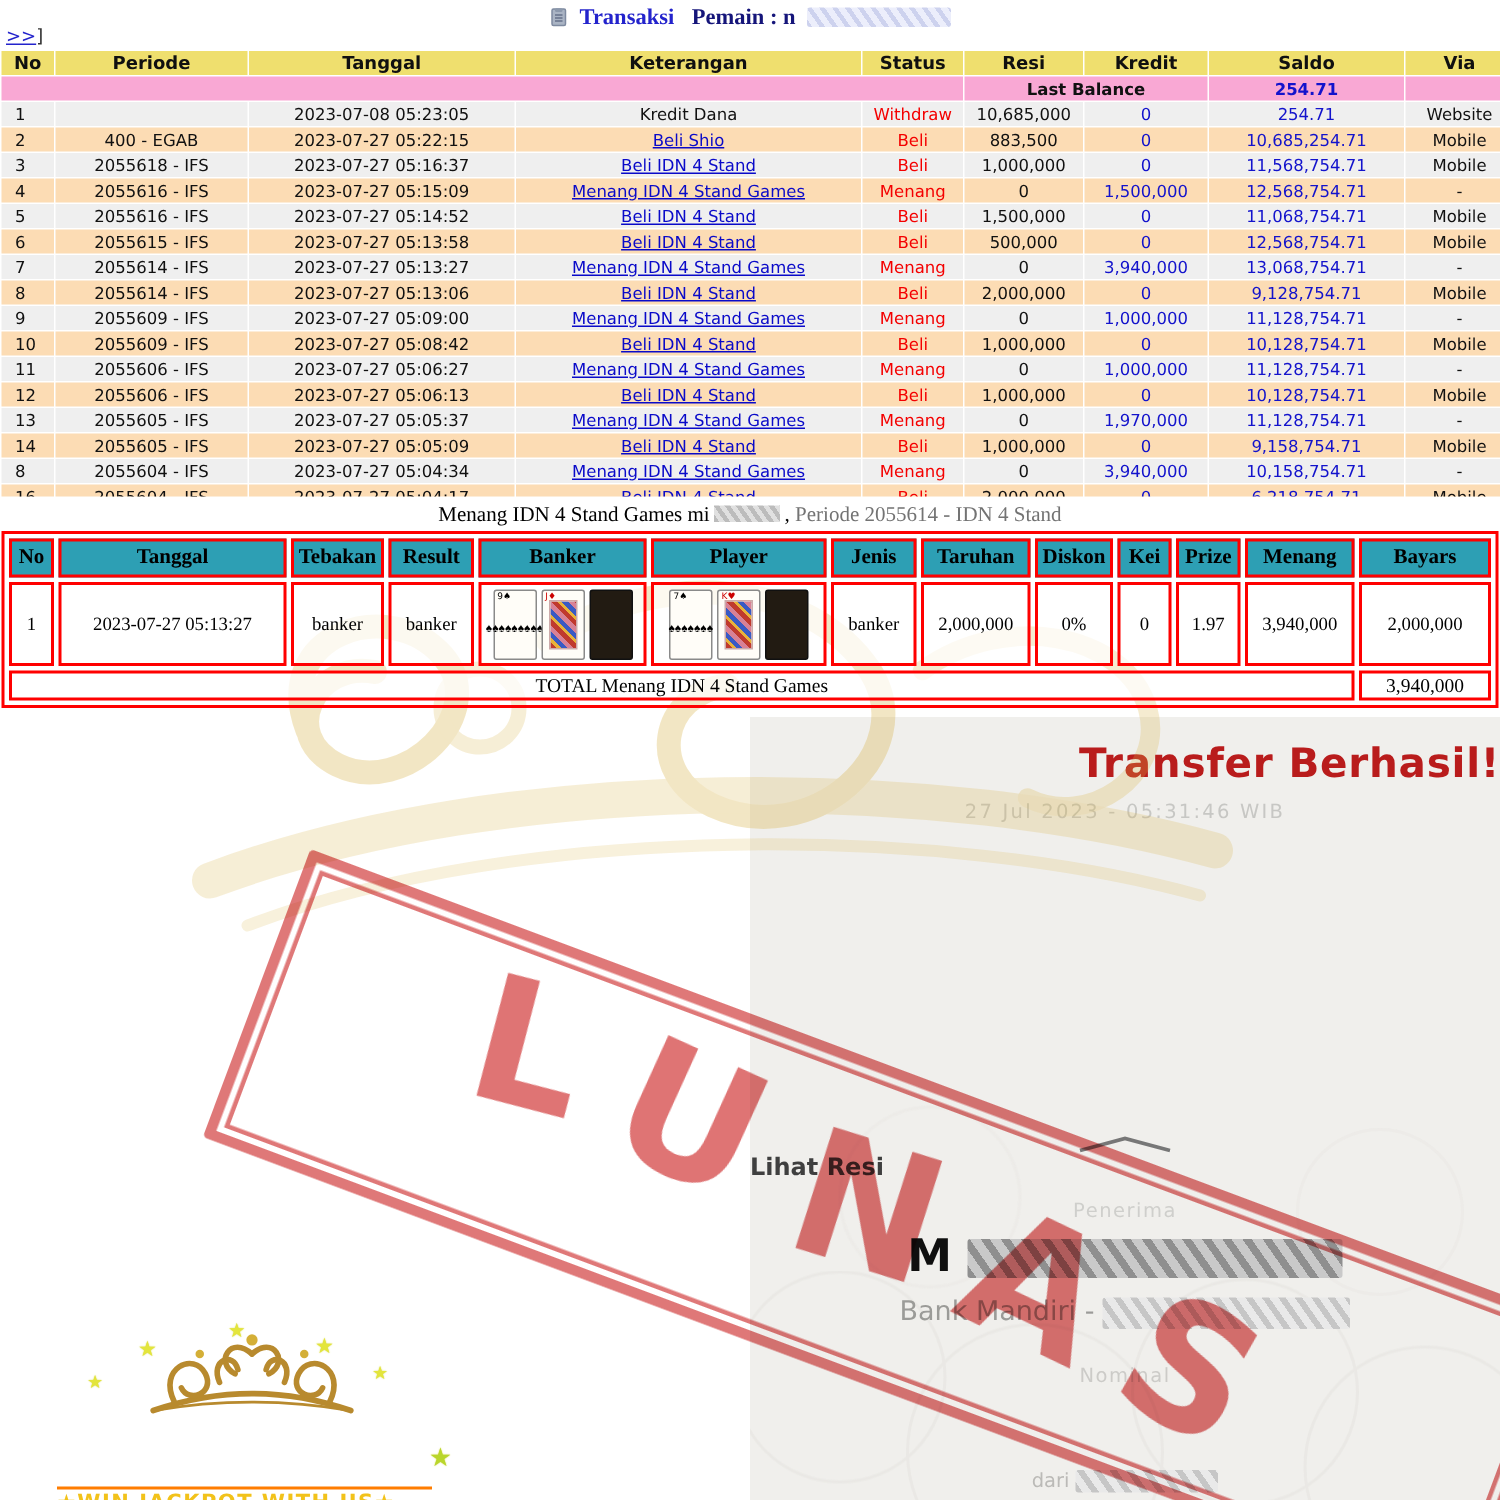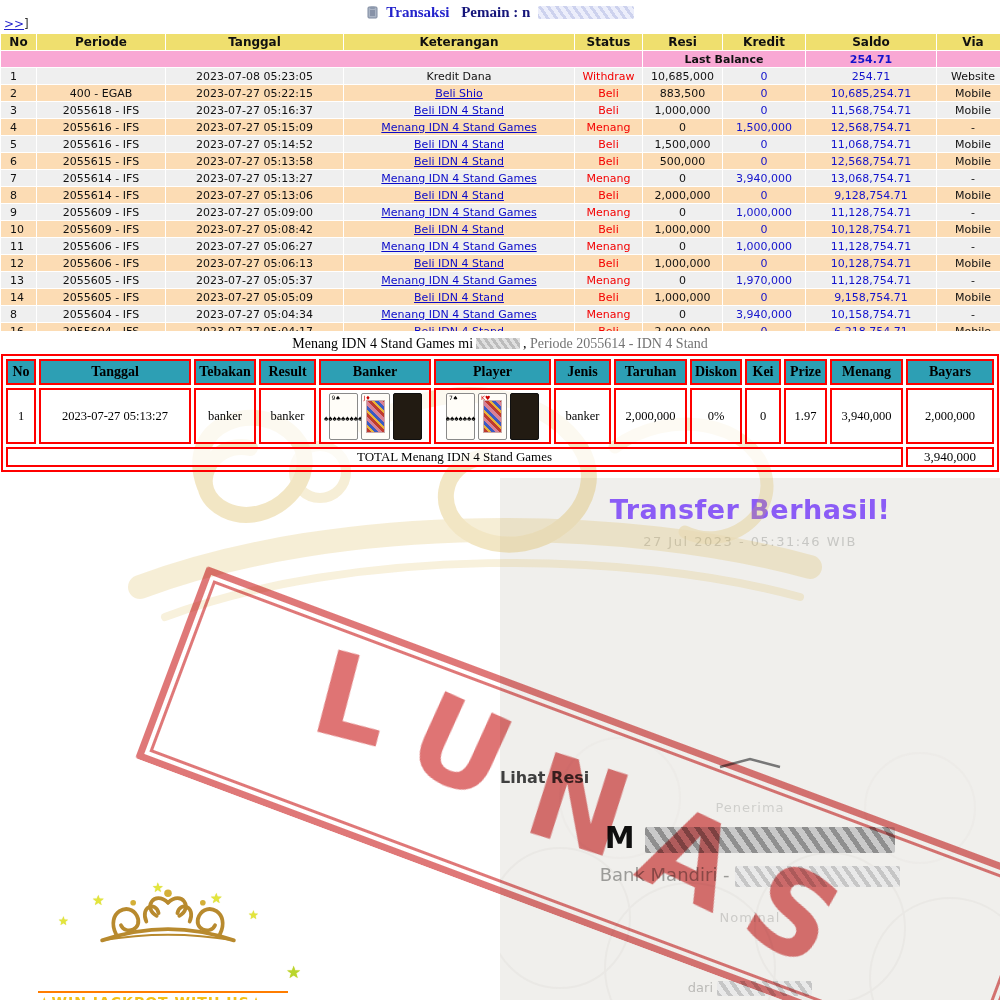--- a/index.html
+++ b/index.html
@@ -59,22 +59,22 @@
   .card .faceart{position:absolute;left:4px;top:6px;right:4px;bottom:6px;border:1px solid #caa;
        background:repeating-linear-gradient(45deg,#c03a2e 0 3px,#e8b23a 3px 5px,#3a5ac4 5px 8px,#d88196 8px 11px)}
   .card.back{background:#221b12;border-color:#101010}
 
   
   .watermark{position:absolute;left:110px;top:352px;z-index:3;pointer-events:none}
 
   
   .receipt{position:absolute;left:500px;top:478px;width:500px;height:522px;background:#f0efec;z-index:1}
   .receipt .pat{position:absolute;left:0;top:200px;pointer-events:none}
-  .r-title{position:absolute;top:16px;left:0;width:100%;text-align:center;
-           font:bold 27px "DejaVu Sans",sans-serif;color:#8b5cf6;letter-spacing:.5px}
+  .r-title{position:absolute;top:16px;left:0;width:100%;text-align:right;
+           font:bold 27px "DejaVu Sans",sans-serif;color:#b91c1c;letter-spacing:.5px}
   .r-date{position:absolute;top:56px;left:0;width:100%;text-align:center;
           font:13px "DejaVu Sans",sans-serif;color:#c7c7c4;letter-spacing:1.5px}
   .r-chevron{position:absolute;top:276px;left:0;width:100%;text-align:center}
   .r-lihat{position:absolute;top:290px;left:0;width:100%;cursor:pointer;
            font:bold 16px "DejaVu Sans",sans-serif;color:#3f3f3f}
   .r-penerima{position:absolute;top:322px;left:0;width:100%;text-align:center;
               font:13px "DejaVu Sans",sans-serif;color:#cfcfcc;letter-spacing:1px}
   .r-name{position:absolute;top:342px;left:0;width:100%;text-align:center;
           font:bold 30px "DejaVu Sans",sans-serif;color:#0f0f0f;white-space:nowrap}
   .r-bank{position:absolute;top:386px;left:0;width:100%;text-align:center;

